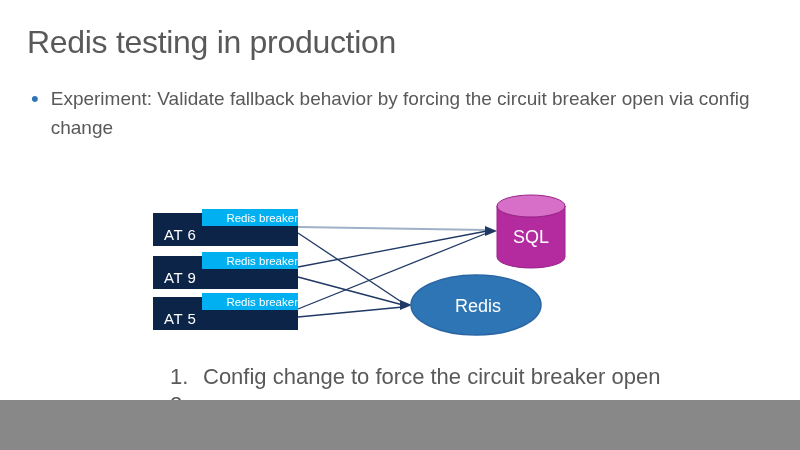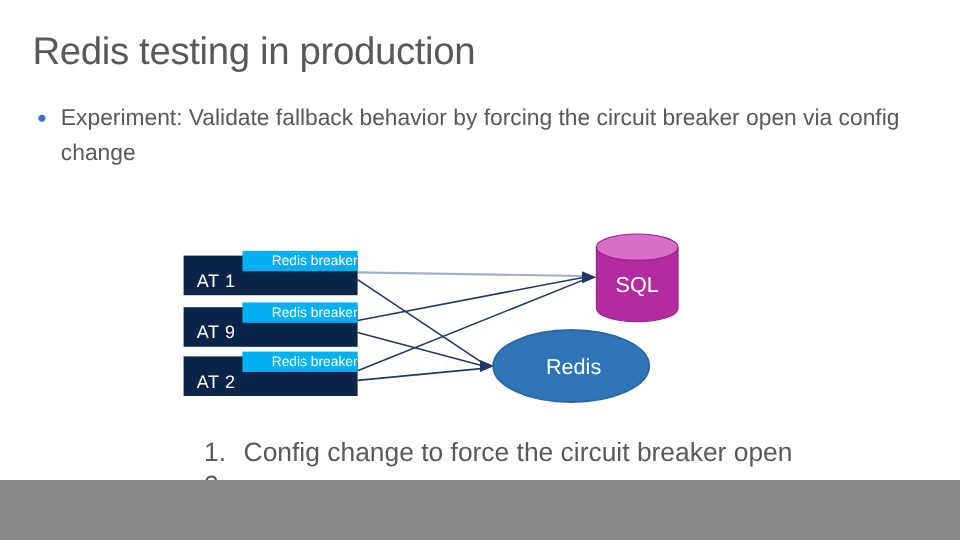--- a/index.html
+++ b/index.html
@@ -101,35 +101,35 @@
     <g>
       <ellipse class="redis-ellipse" cx="476" cy="305" rx="65" ry="30"></ellipse>
       <text class="svg-label" x="478" y="312">Redis</text>
     </g>
   </svg>
 
   <div class="at-node n0">
     <div class="breaker-badge">
       <span class="breaker-label">Redis breaker</span>
     </div>
-    <span class="at-label">AT 1</span>
+    <span class="at-label">AT 6</span>
   </div>
 
   <div class="at-node n1">
     <div class="breaker-badge">
       <span class="breaker-label">Redis breaker</span>
     </div>
     <span class="at-label">AT 9</span>
   </div>
 
   <div class="at-node n2">
     <div class="breaker-badge">
       <span class="breaker-label">Redis breaker</span>
     </div>
-    <span class="at-label">AT 2</span>
+    <span class="at-label">AT 5</span>
   </div>
 
   <div class="steps">
     <div class="step-row">
       <span class="step-num">1.</span>
       <span class="step-text">Config change to force the circuit breaker open</span>
     </div>
     <div class="step-row">
       <span class="step-num">2.</span>
     </div>

